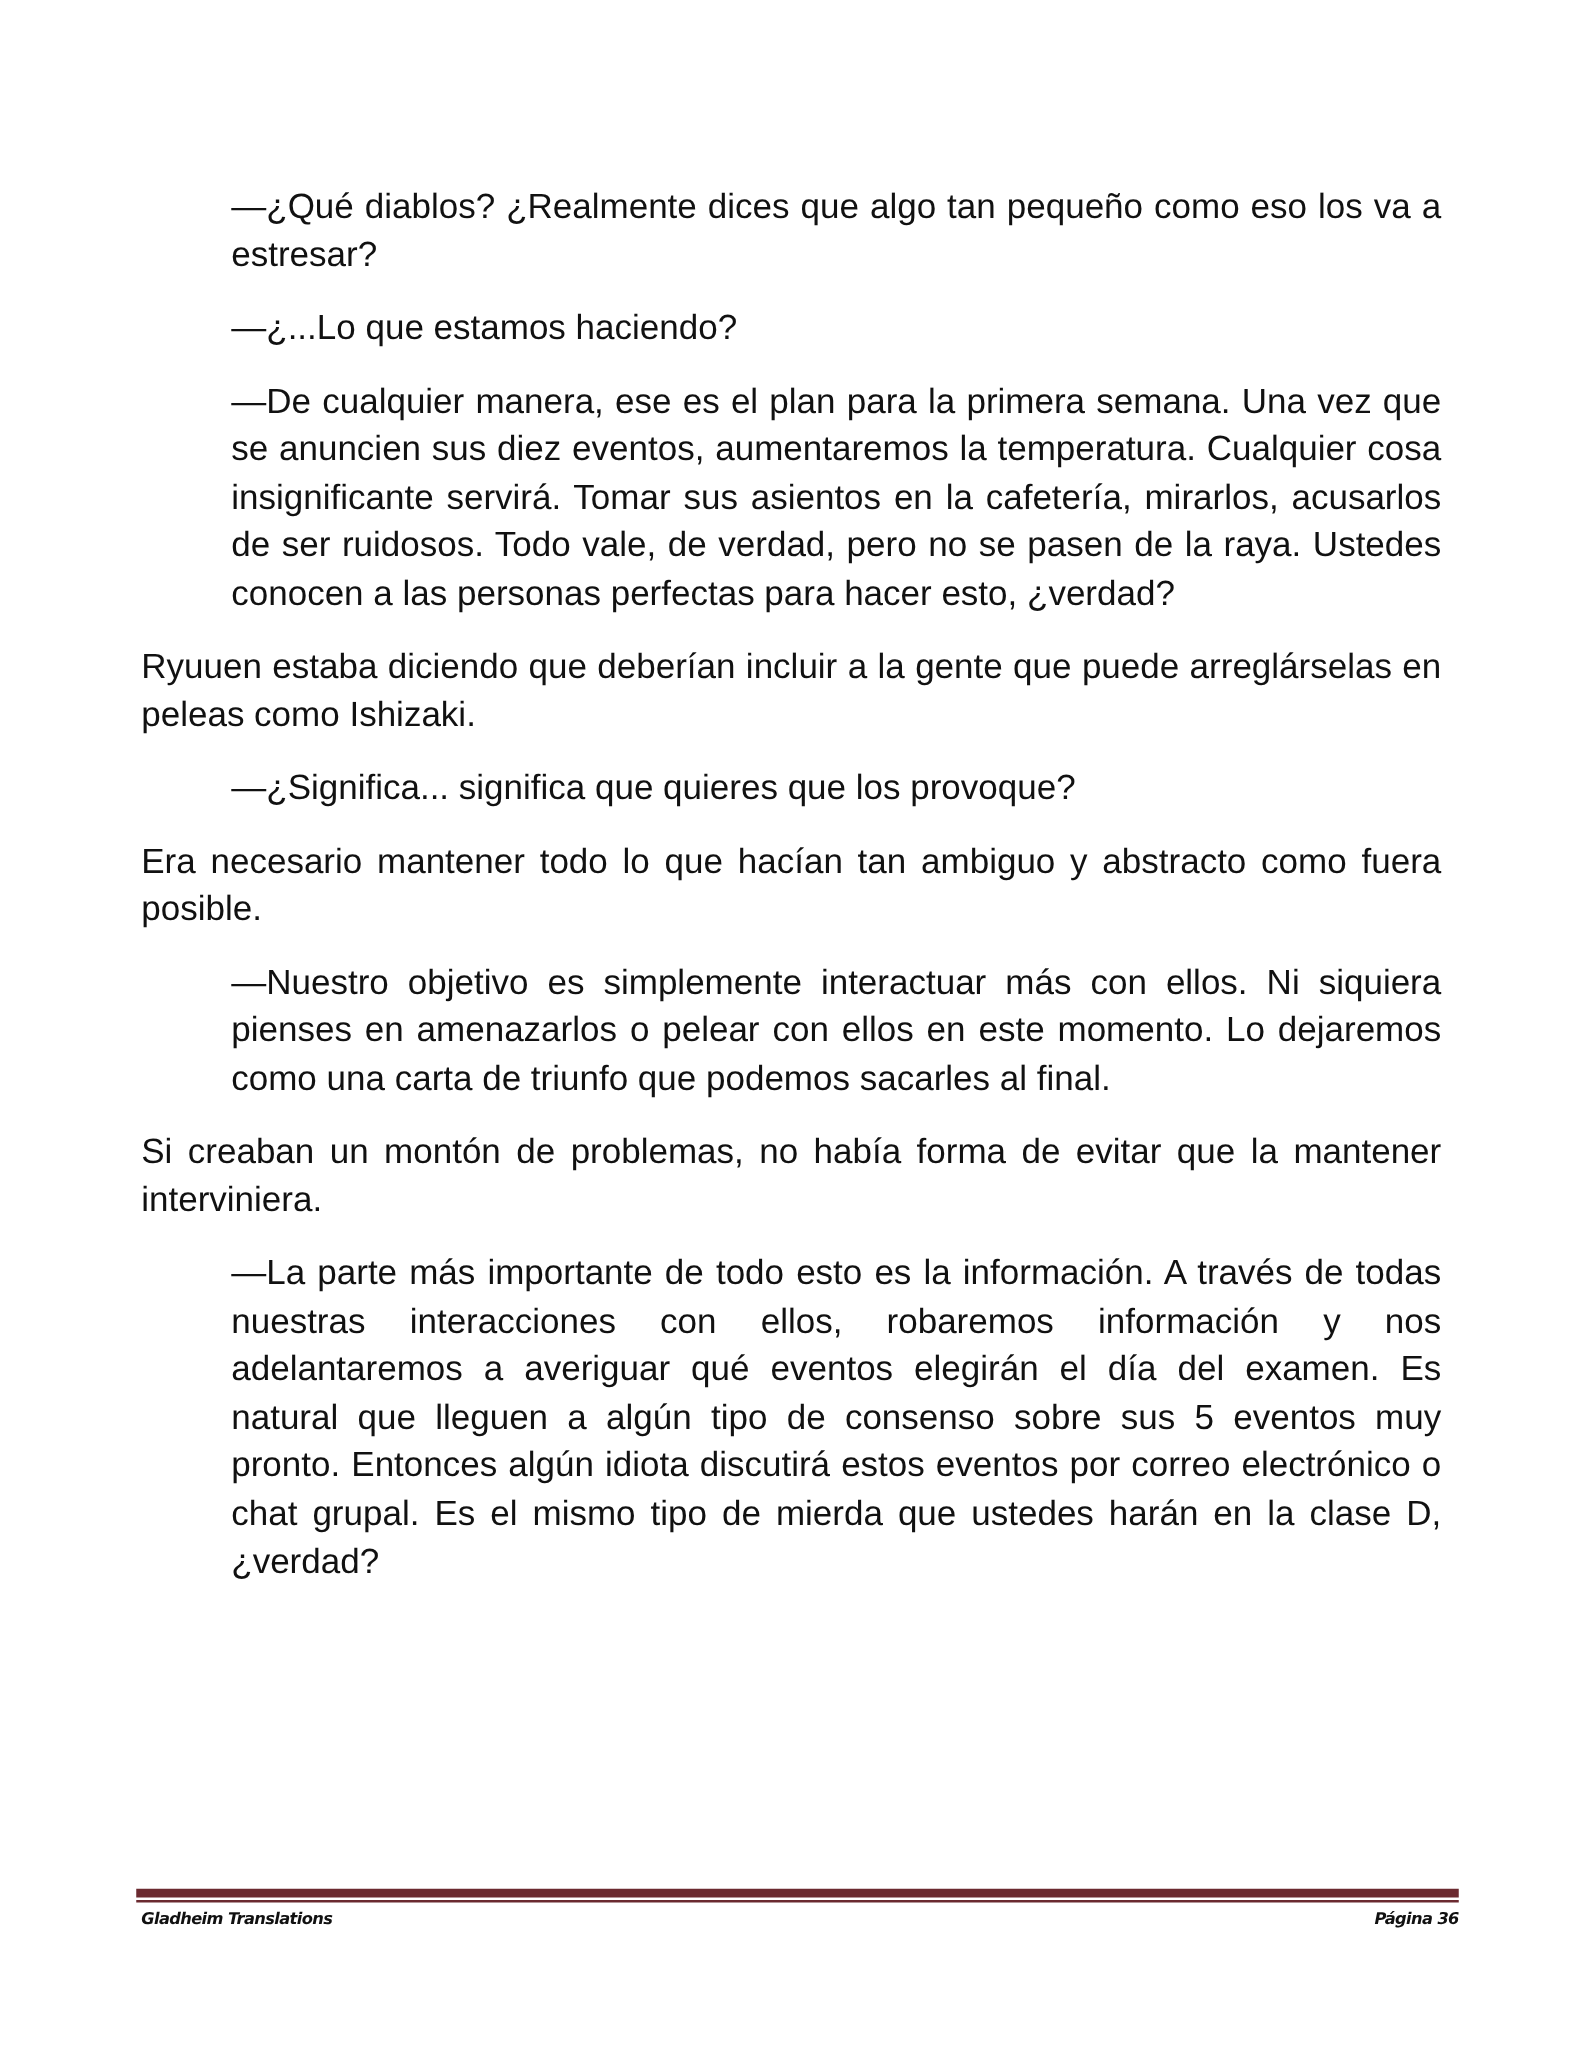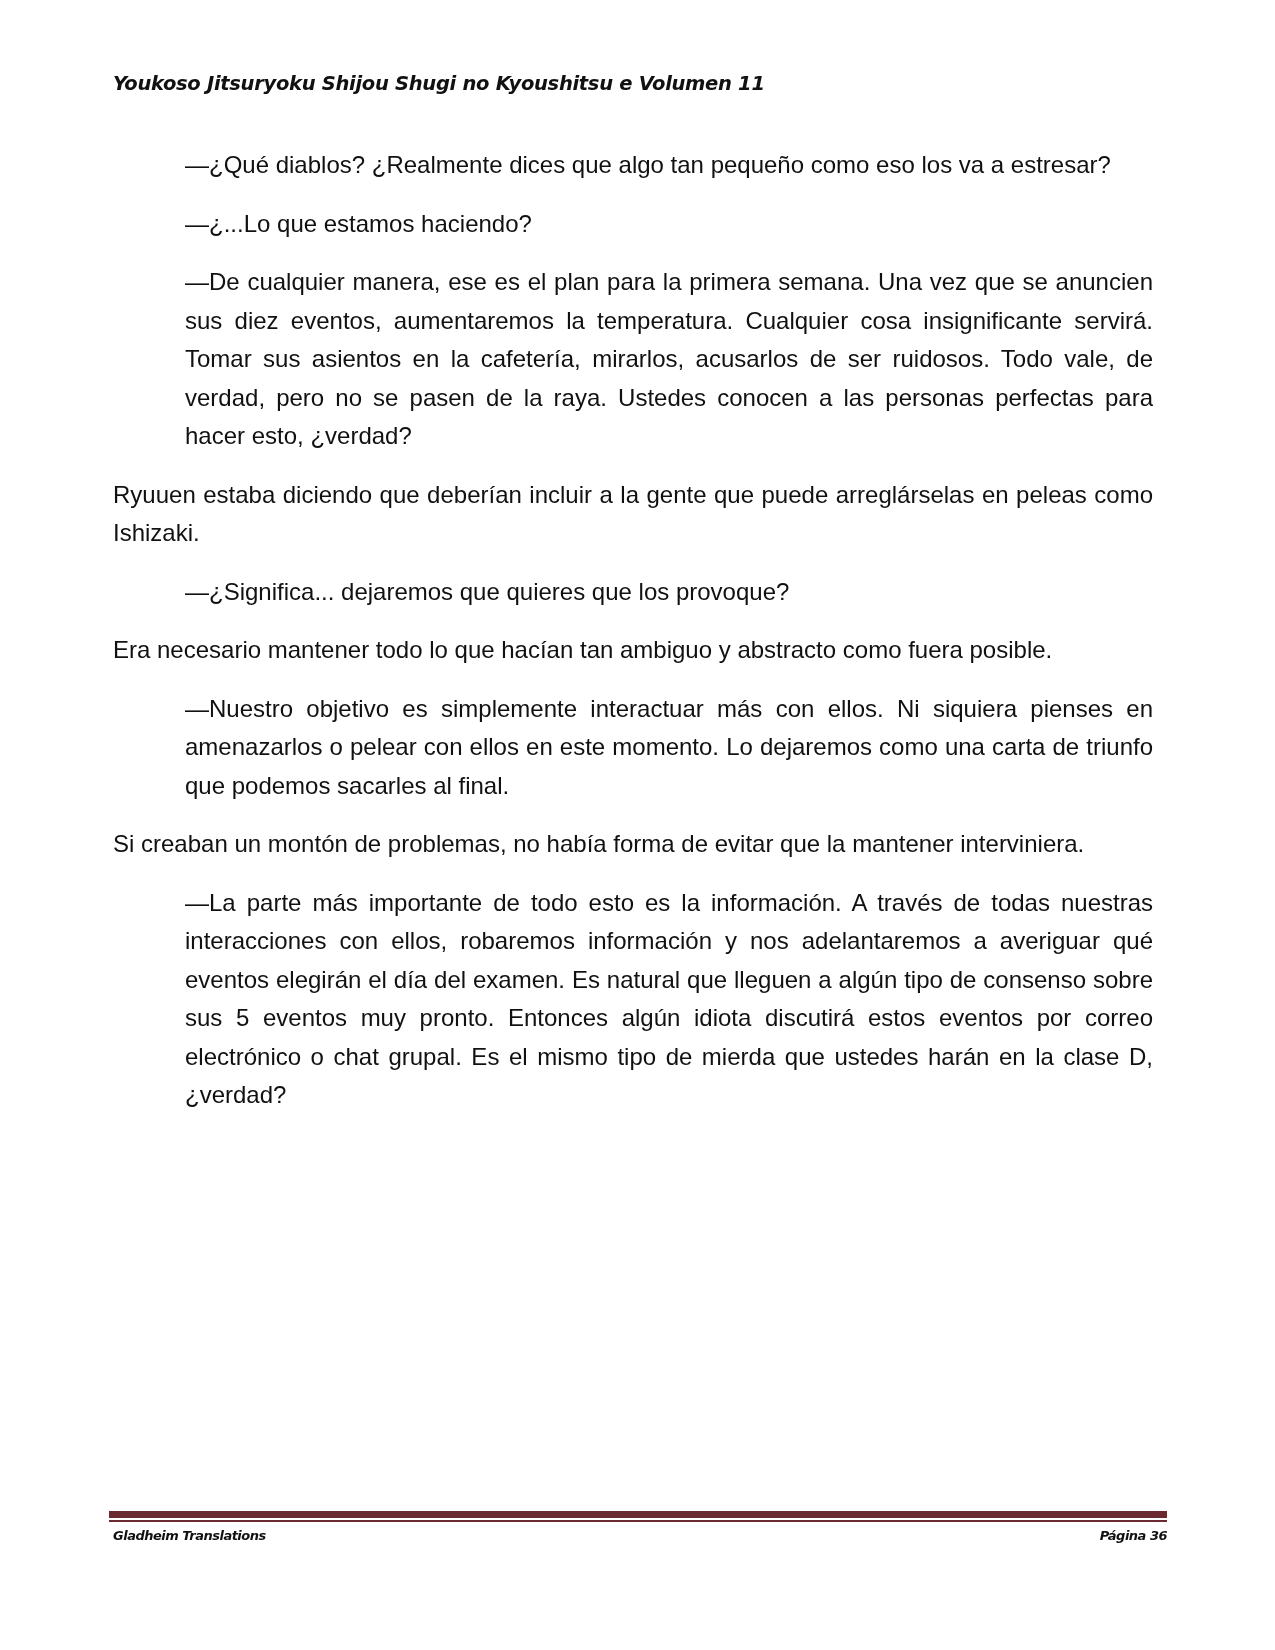--- a/index.html
+++ b/index.html
@@ -5,21 +5,21 @@
   html, body { margin: 0; padding: 0; background: #ffffff; }
   body { width: 1275px; height: 1650px; position: relative; overflow: hidden; }
   .page { position: absolute; left: 0; top: 0; width: 1275px; height: 1650px; }
   .header {
     position: absolute; left: 113px; top: 72px;
     font-family: "DejaVu Sans", sans-serif; font-weight: bold; font-style: italic;
     font-size: 19.5px; color: #111; letter-spacing: -0.3px;
   }
   .body-text {
     position: absolute; left: 0; top: 146px; width: 1275px;
-    font-family: "Liberation Sans", sans-serif; font-size: 24px; color: #111;
+    font-family: "Liberation Sans", sans-serif; font-size: 28px; color: #111;
     line-height: 38.5px;
   }
   .p {
     margin: 0 0 20px 0; text-align: justify; width: 1040px; margin-left: 113px;
   }
   .p.indent { margin-left: 185px; width: 968px; }
   .rule-thick {
     position: absolute; left: 109px; top: 1511px; width: 1058px; height: 7px;
     background: #6b2a30;
   }
@@ -32,28 +32,27 @@
     font-family: "DejaVu Sans", sans-serif; font-weight: bold; font-style: italic;
     font-size: 13px; color: #111; letter-spacing: -0.5px;
   }
   .footer-left { left: 113px; }
   .footer-right { right: 108px; }
 </style>
 </head>
 <body>
 
 <div class="page">
-  <div class="header">Youkoso Jitsuryoku Shijou Shugi no Kyoushitsu e Volumen 11</div>
 
   <div class="body-text">
     <p class="p indent">—¿Qué diablos? ¿Realmente dices que algo tan pequeño como eso los va a estresar?</p>
     <p class="p indent">—¿...Lo que estamos haciendo?</p>
     <p class="p indent">—De cualquier manera, ese es el plan para la primera semana. Una vez que se anuncien sus diez eventos, aumentaremos la temperatura. Cualquier cosa insignificante servirá. Tomar sus asientos en la cafetería, mirarlos, acusarlos de ser ruidosos. Todo vale, de verdad, pero no se pasen de la raya. Ustedes conocen a las personas perfectas para hacer esto, ¿verdad?</p>
     <p class="p">Ryuuen estaba diciendo que deberían incluir a la gente que puede arreglárselas en peleas como Ishizaki.</p>
-    <p class="p indent">—¿Significa... dejaremos que quieres que los provoque?</p>
+    <p class="p indent">—¿Significa... significa que quieres que los provoque?</p>
     <p class="p">Era necesario mantener todo lo que hacían tan ambiguo y abstracto como fuera posible.</p>
     <p class="p indent">—Nuestro objetivo es simplemente interactuar más con ellos. Ni siquiera pienses en amenazarlos o pelear con ellos en este momento. Lo dejaremos como una carta de triunfo que podemos sacarles al final.</p>
     <p class="p">Si creaban un montón de problemas, no había forma de evitar que la mantener interviniera.</p>
     <p class="p indent">—La parte más importante de todo esto es la información. A través de todas nuestras interacciones con ellos, robaremos información y nos adelantaremos a averiguar qué eventos elegirán el día del examen. Es natural que lleguen a algún tipo de consenso sobre sus 5 eventos muy pronto. Entonces algún idiota discutirá estos eventos por correo electrónico o chat grupal. Es el mismo tipo de mierda que ustedes harán en la clase D, ¿verdad?</p>
   </div>
 
   <div class="rule-thick"></div>
   <div class="rule-thin"></div>
   <div class="footer-left">Gladheim Translations</div>
   <div class="footer-right">Página 36</div>

